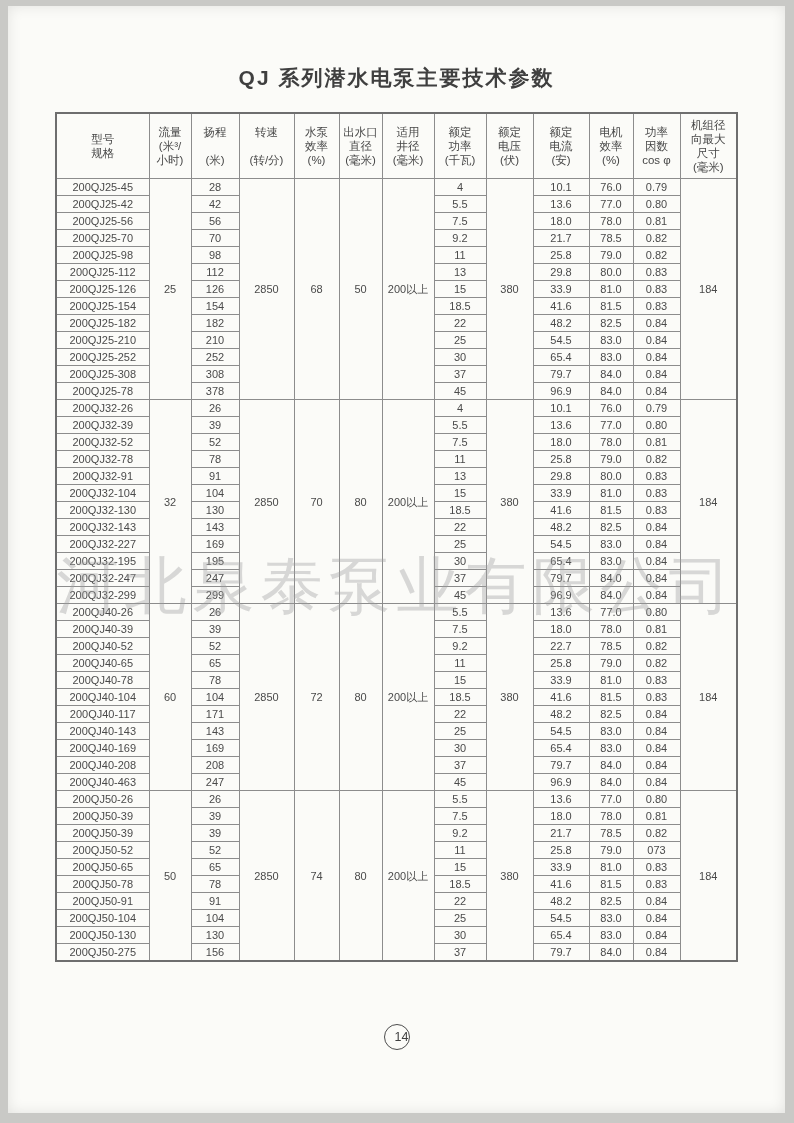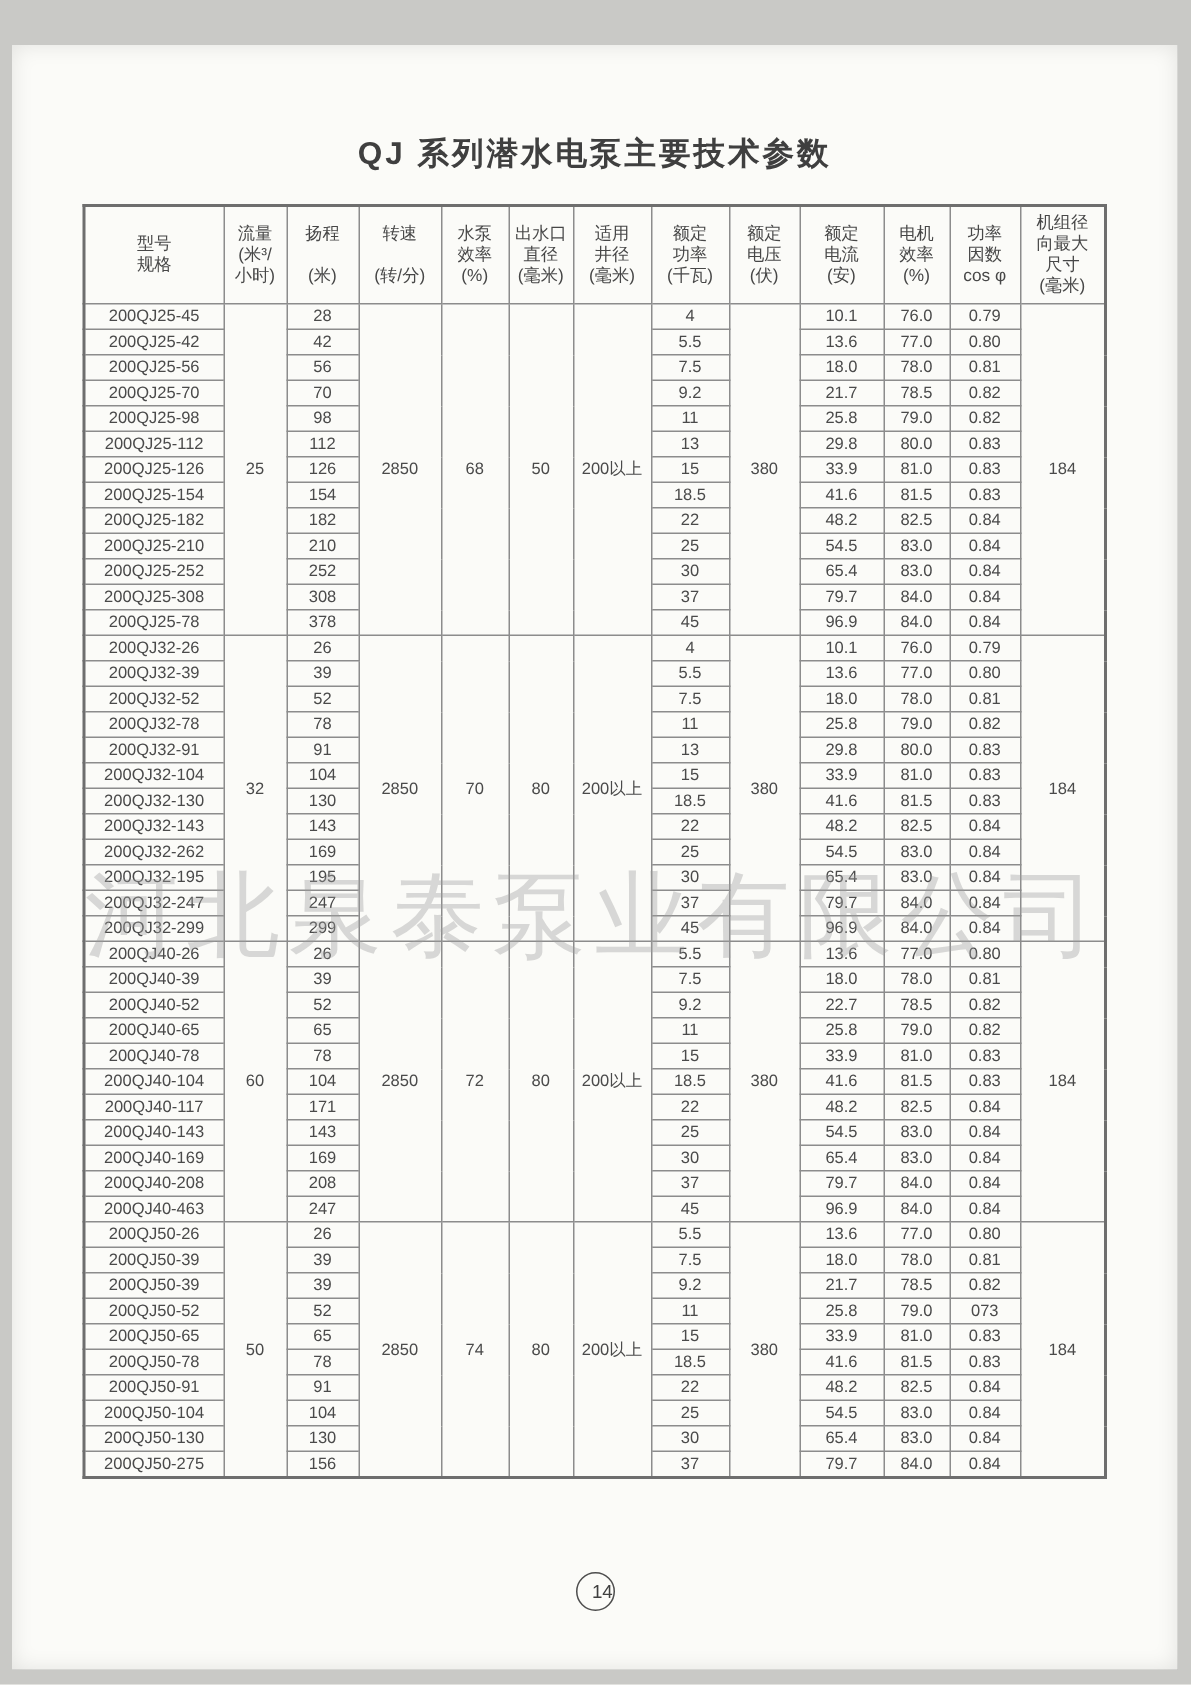--- a/index.html
+++ b/index.html
@@ -7,21 +7,20 @@
     width:794px;height:1123px;
     background:#c9c9c6;
     font-family:"Liberation Sans","DejaVu Sans",sans-serif;
     position:relative;
     overflow:hidden;
   }
   .page{
     position:absolute;left:8px;top:6px;right:9px;bottom:10px;
     background:#fbfbf8;
     box-shadow:inset 0 0 14px rgba(0,0,0,0.10);
-    margin-top:24px;
   }
   .page-title{
     margin-top:58px;
     text-align:center;
     font-size:21px;
     font-weight:bold;
     letter-spacing:2px;
     color:#3f3f3f;
   }
   table.ptable{
@@ -325,21 +324,21 @@
         </tr>
         <tr>
           <td>200QJ32-143</td>
           <td>143</td>
           <td>22</td>
           <td>48.2</td>
           <td>82.5</td>
           <td>0.84</td>
         </tr>
         <tr>
-          <td>200QJ32-262</td>
+          <td>200QJ32-227</td>
           <td>169</td>
           <td>25</td>
           <td>54.5</td>
           <td>83.0</td>
           <td>0.84</td>
         </tr>
         <tr>
           <td>200QJ32-195</td>
           <td>195</td>
           <td>30</td>

